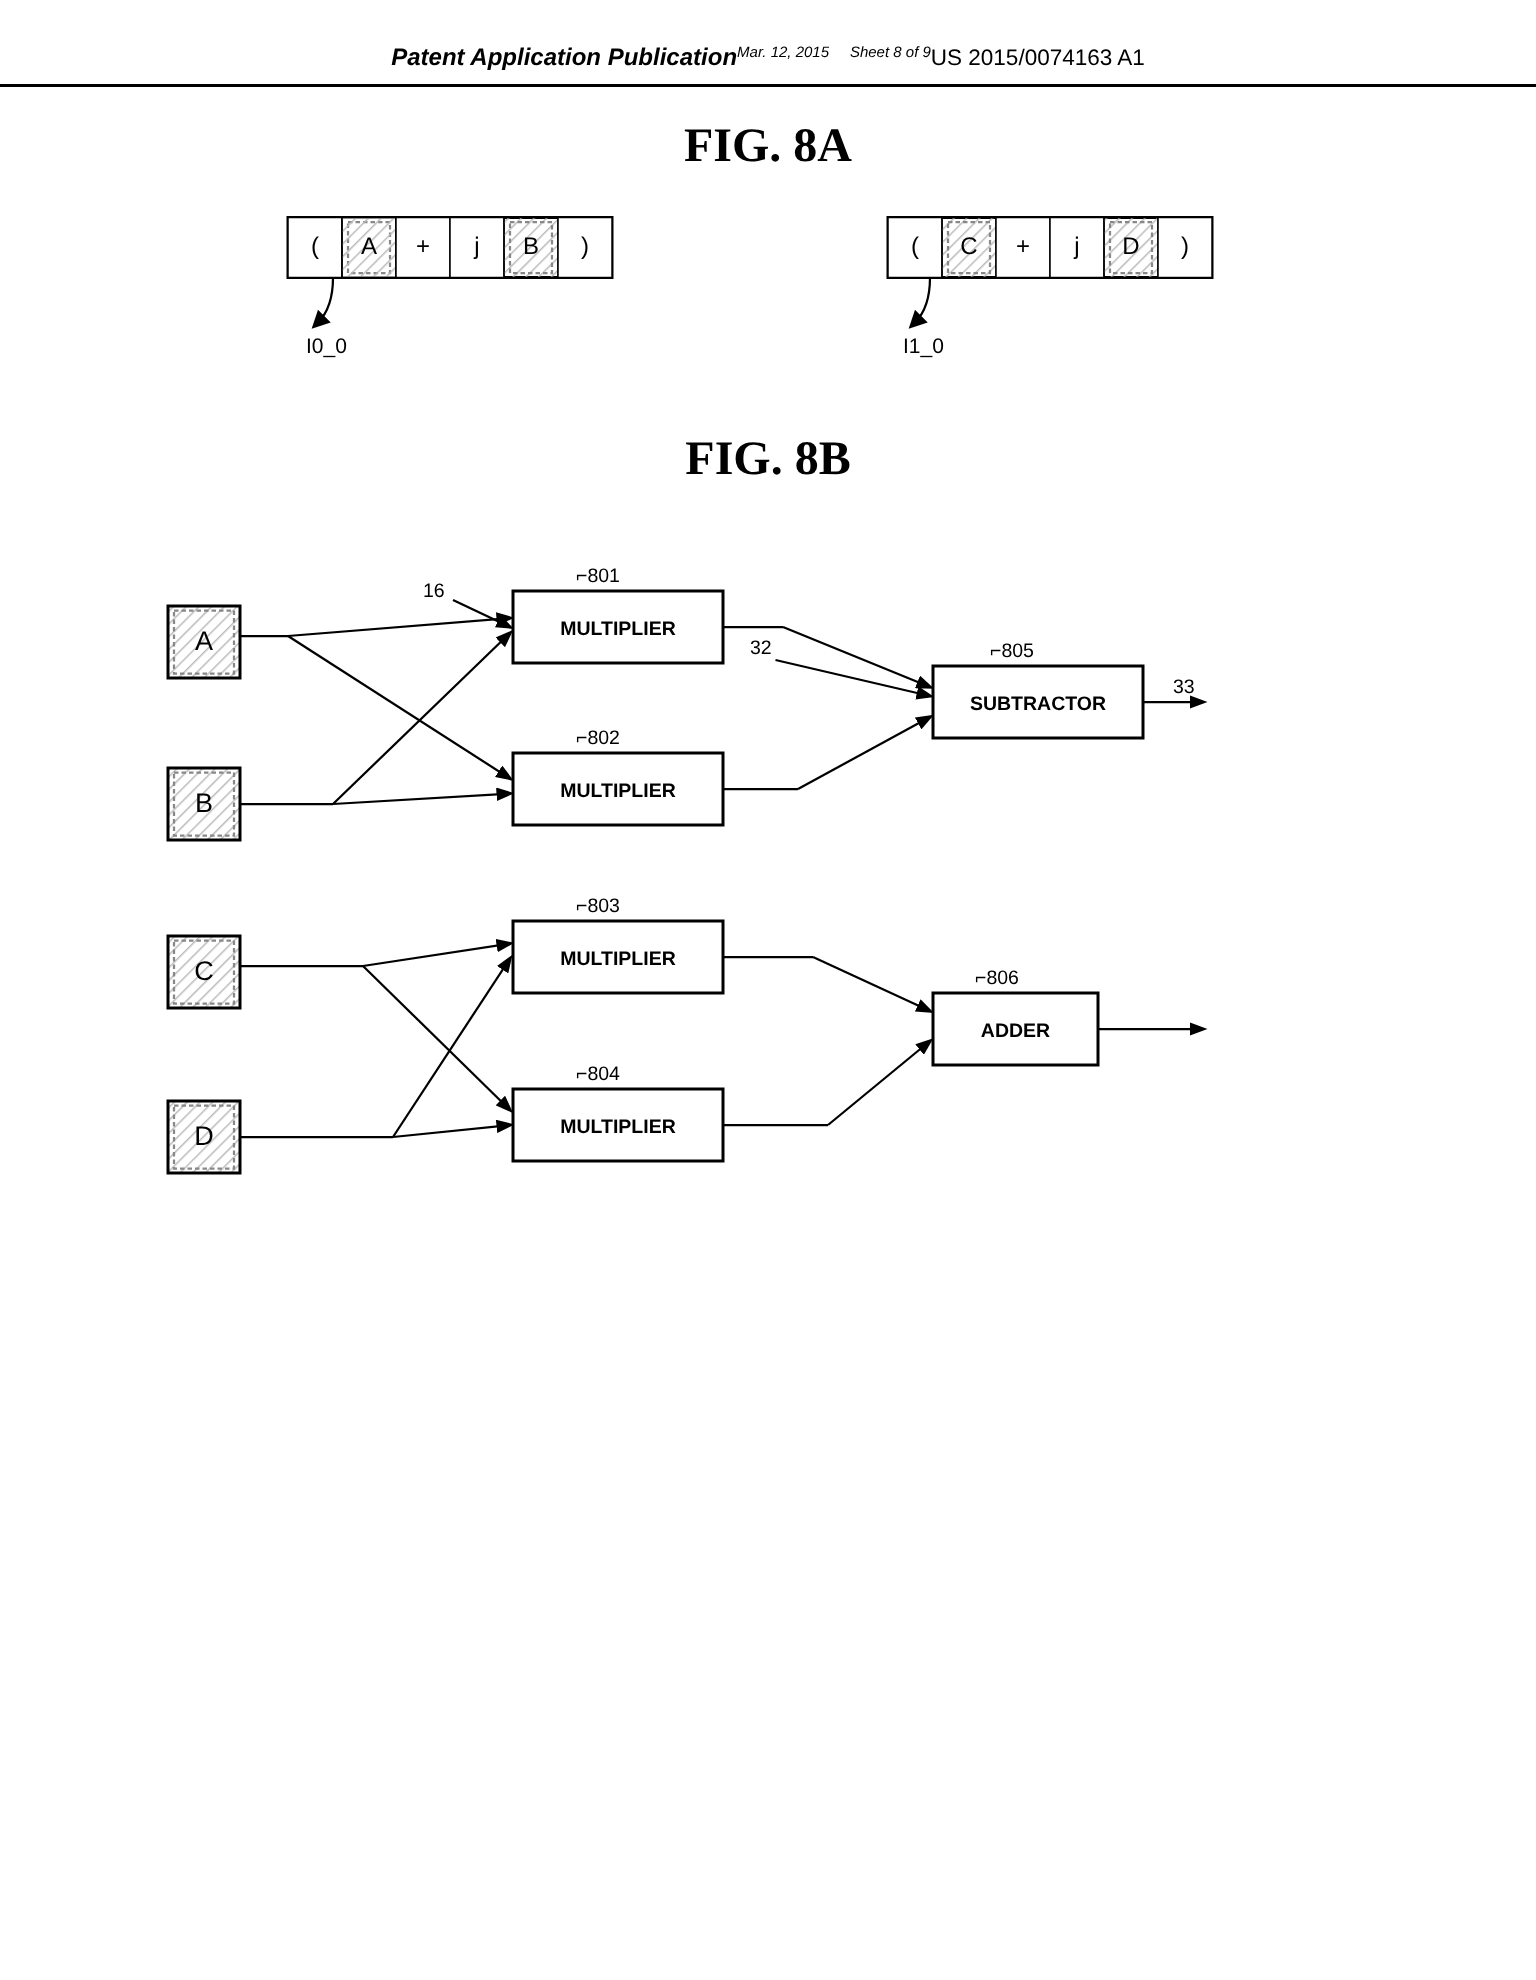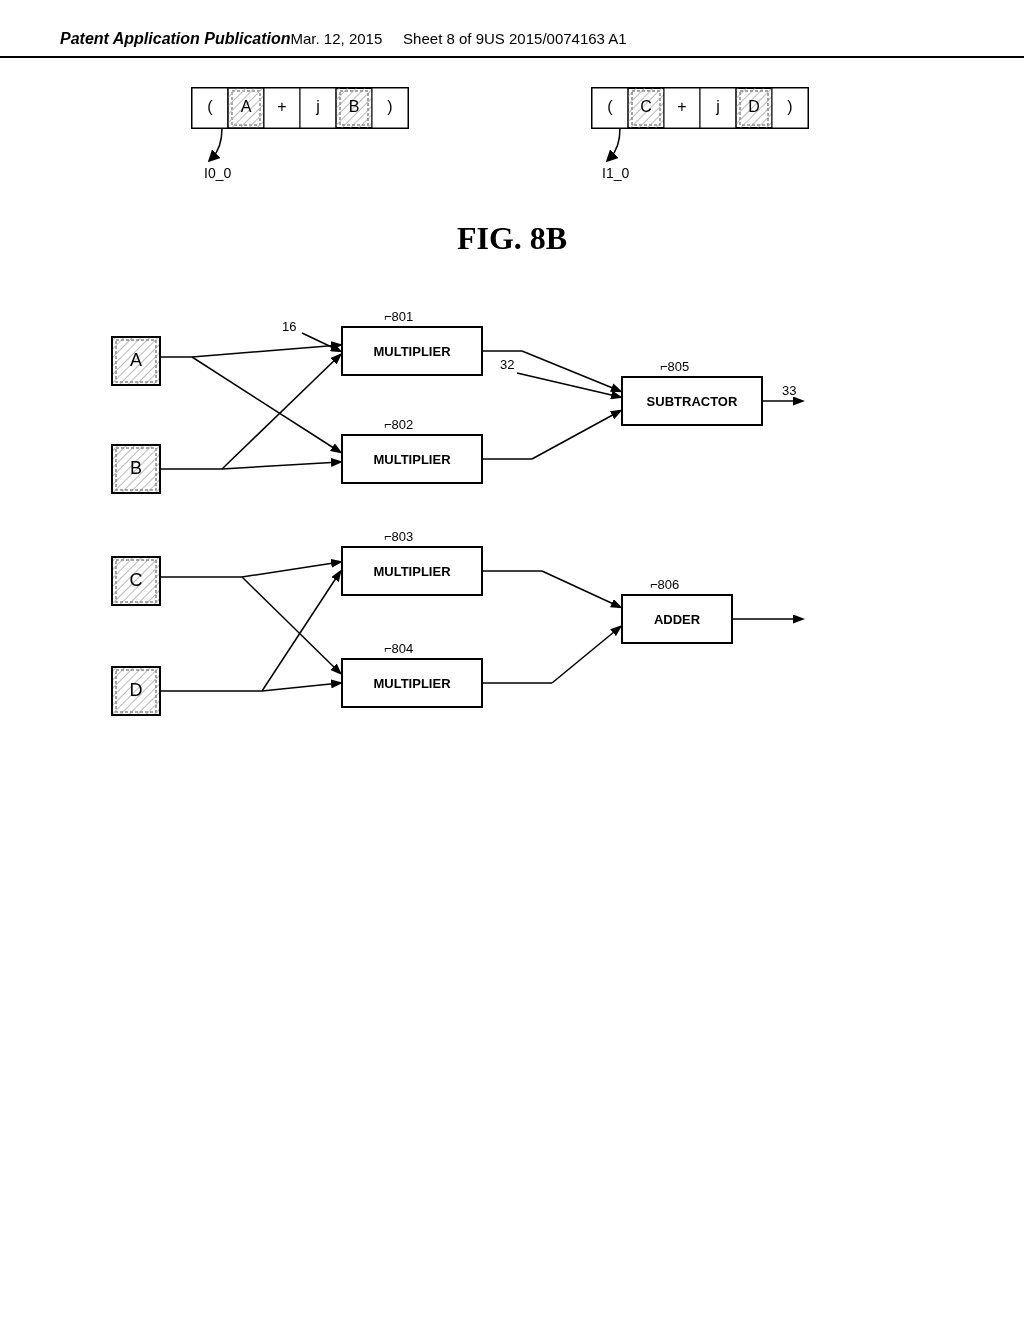--- a/index.html
+++ b/index.html
@@ -8,34 +8,35 @@
       font-family: Arial, Helvetica, sans-serif;
       width: 1024px;
       height: 1320px;
       overflow: hidden;
       position: relative;
     }
 
     
     .header {
       display: flex;
-      justify-content: flex-start;
+      justify-content: center;
       align-items: flex-start;
       padding: 30px 60px 0 60px;
       border-bottom: 2px solid #000;
       padding-bottom: 8px;
     }
     .header-left {
       font-size: 16px;
       font-weight: bold;
       font-style: italic;
     }
     .header-center {
-      font-size: 15px;
+      font-size: 10px;
       text-align: center;
+      font-style: italic;
     }
     .header-right {
       font-size: 15px;
       font-weight: normal;
     }
 
     
     .content {
       padding: 20px 60px;
       position: relative;
@@ -51,38 +52,39 @@
     }
 
     
     .fig8a-svg {
       display: block;
       margin: 0 auto;
     }
 
     
     .fig8b-section {
-      margin-top: 22px;
+      margin-top: 32px;
     }
   </style>
 </head>
 <body>
 
 <div class="header">
   <div class="header-left">Patent Application Publication</div>
   <div class="header-center">
     <span>Mar. 12, 2015</span>
     &nbsp;&nbsp;&nbsp;
     <span>Sheet 8 of 9</span>
   </div>
   <div class="header-right">US 2015/0074163 A1</div>
 </div>
 
 <div class="content">
 
+  <div class="fig-title">FIG. 8A</div>
 
   <svg class="fig8a-svg" width="700" height="120" viewBox="0 0 700 120">
 
     <rect x="30" y="10" width="216" height="40" fill="white" stroke="black" stroke-width="2"></rect>
 
     <rect x="30" y="10" width="36" height="40" fill="white" stroke="black" stroke-width="1"></rect>
     <text x="48" y="34" text-anchor="middle" font-size="16" font-family="Arial">(</text>
 
     <rect x="66" y="10" width="36" height="40" fill="white" stroke="black" stroke-width="1"></rect>
 

